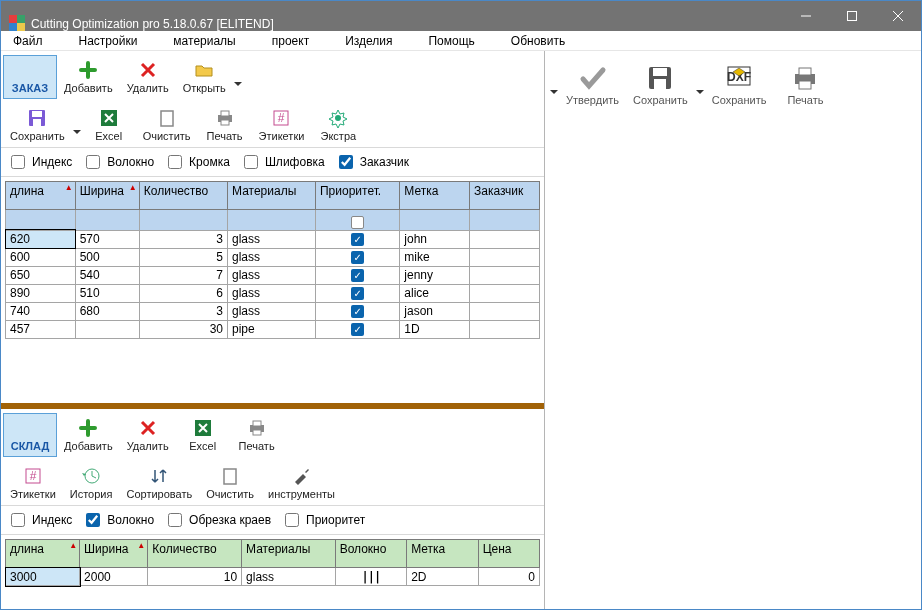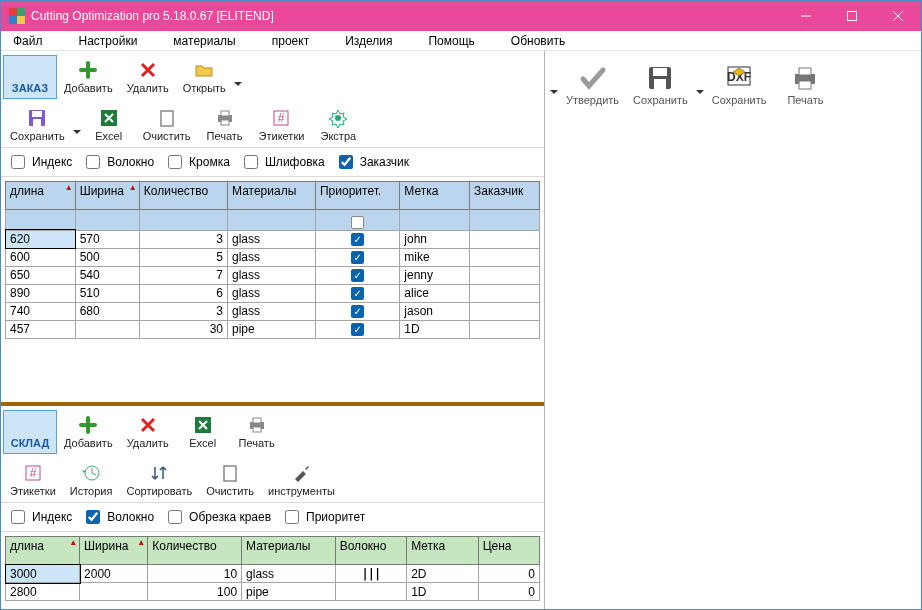--- a/index.html
+++ b/index.html
@@ -1,19 +1,19 @@
 <!DOCTYPE html>
 <html><head>
 <meta charset="utf-8">
 <style>
 * { box-sizing: border-box; font-family: "Segoe UI", Tahoma, sans-serif; font-size: 12px; }
 body { margin: 0; background: #fff; width: 922px; height: 610px; overflow: hidden; border: 1px solid #4a88c7; display: flex; flex-direction: column; }
 
 
-.titlebar { background: #ec4899; height: 30px; display: flex; align-items: center; color: #fff; padding: 0 0 0 8px; }
+.titlebar { background: #737373; height: 30px; display: flex; align-items: flex-end; color: #fff; padding: 0 0 0 8px; }
 .titlebar .app-icon { width: 16px; height: 16px; margin-right: 6px; display: inline-block; }
 .titlebar .title { flex: 1; font-size: 12px; }
 .titlebar .win-btns { display: flex; height: 100%; }
 .titlebar .win-btn { width: 46px; height: 100%; display: flex; align-items: center; justify-content: center; color: #fff; }
 
 
 .menubar { height: 20px; display: flex; align-items: center; padding: 0 4px; border-bottom: 1px solid #e6e6e6; background: #fff; gap: 20px; }
 .menubar .menu-item { padding: 2px 8px; cursor: default; }
 
 
@@ -312,21 +312,21 @@
               <td class="num">30</td>
               <td>pipe</td>
               <td class="ctr"><span class="cell-chk"></span></td>
               <td>1D</td>
               <td></td>
             </tr>
           </tbody>
       </table>
     </div>
 
-    <div class="toolbar" style="border-top:4px solid #a16207;border-bottom:none;margin-top:16px;">
+    <div class="toolbar" style="border-top:6px solid #a16207;border-bottom:none;margin-top:16px;">
       <div class="tb-btn selected">
         <span class="tb-label" style="color:#1957a6;font-weight:bold;">СКЛАД</span>
       </div>
       <div class="tb-btn">
         <span class="tb-icon">
             <svg viewBox="0 0 20 20">
               <path d="M10 3v14M3 10h14" stroke="#2e9b2e" stroke-width="4" stroke-linecap="round"></path>
             </svg>
           </span>
         <span class="tb-label">Добавить</span>
@@ -450,29 +450,20 @@
         <tbody id="stock-body">
             <tr>
               <td class="sel">3000</td>
               <td>2000</td>
               <td class="num">10</td>
               <td>glass</td>
               <td class="ctr"><span class="bars">|||</span></td>
               <td>2D</td>
               <td class="num">0</td>
             </tr>
-            <tr>
-              <td class="">2800</td>
-              <td></td>
-              <td class="num">100</td>
-              <td>pipe</td>
-              <td class="ctr"><span class="bars"></span></td>
-              <td>1D</td>
-              <td class="num">0</td>
-            </tr>
           </tbody>
       </table>
     </div>
 
   </div>
 
   <div class="right">
     <div class="toolbar">
       <div class="drop">
           <svg viewBox="0 0 8 8">

